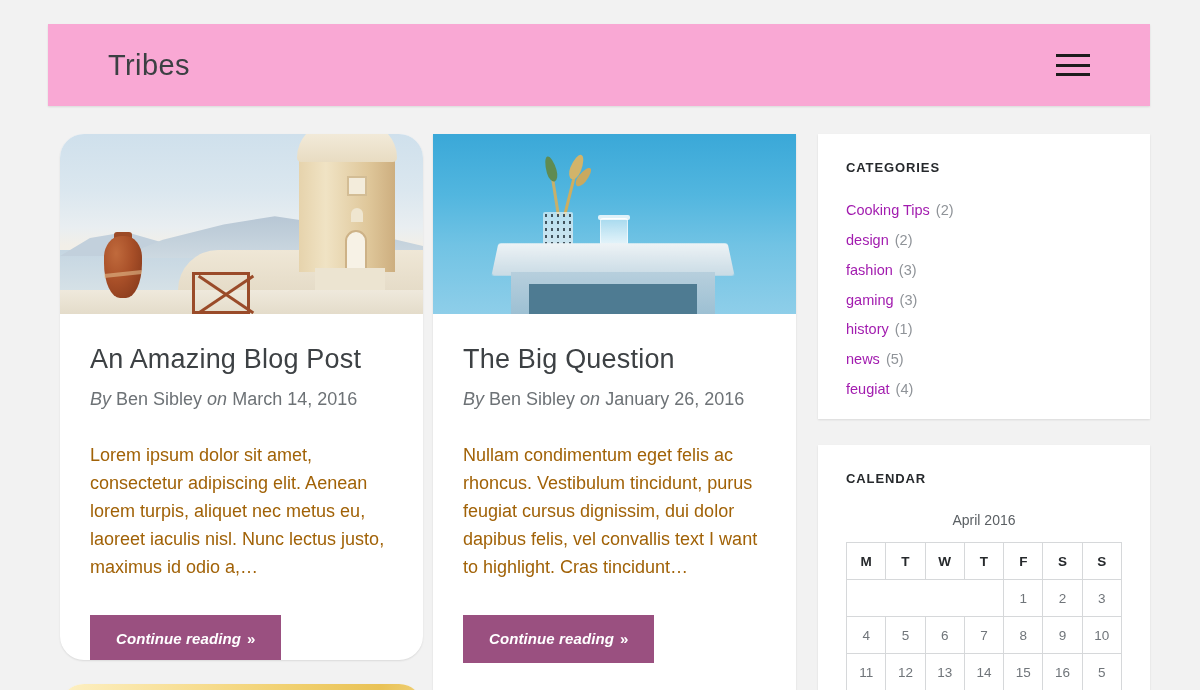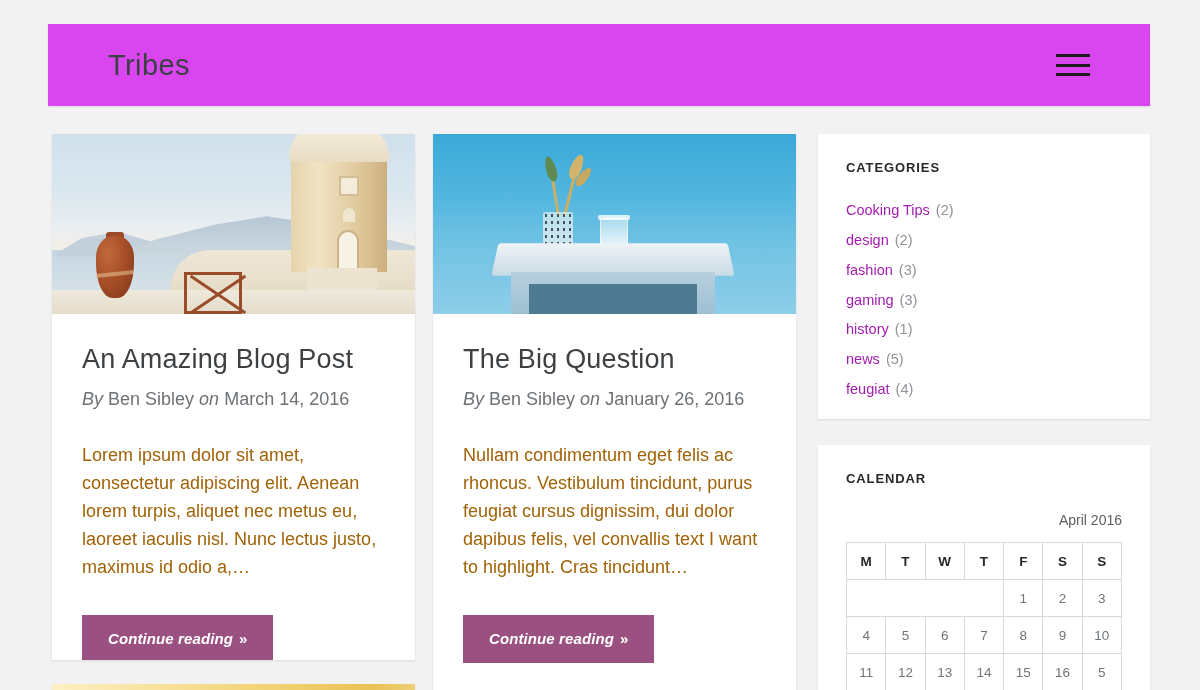--- a/index.html
+++ b/index.html
@@ -22,21 +22,21 @@
     height: 690px;
   }
 
   
   .site-header {
     position: absolute;
     left: 48px;
     top: 24px;
     width: 1102px;
     height: 82px;
-    background: #d946ef;
+    background: #f9a8d4;
     box-shadow: 0 1px 2px rgba(0,0,0,0.10);
     display: flex;
     align-items: center;
     justify-content: space-between;
     padding: 0 60px 0 60px;
   }
 
   .site-title {
     font-size: 29px;
     font-weight: 300;
@@ -78,21 +78,21 @@
     width: 747px;
   }
 
   .post-card {
     position: absolute;
     width: 363px;
     background: #ffffff;
     box-shadow: 0 1px 2px rgba(0,0,0,0.10);
     overflow: hidden;
   }
-  .post-card.col-1 { left: 4px; }
+  .post-card.col-1 { left: 12px; border-radius: 24px; }
   .post-card.col-2 { left: 385px; }
 
   .card-1 { top: 0px; height: 526px; }
   .card-2 { top: 0px; height: 574px; }
   .card-3 { top: 550px; height: 200px; }
 
   .thumb {
     width: 100%;
     height: 180px;
     position: relative;
@@ -327,21 +327,21 @@
     line-height: 1.3;
   }
   .cat-list li:last-child { margin-bottom: 0; }
   .cat-list a {
     color: #a21caf;
     cursor: pointer;
   }
   .cat-count { color: #8f9398; margin-left: 2px; }
 
   .cal-caption {
-    text-align: right;
+    text-align: center;
     font-size: 14px;
     color: #5a5f63;
     margin-bottom: 14px;
   }
 
   table.calendar {
     border-collapse: collapse;
     width: 276px;
     table-layout: fixed;
   }

